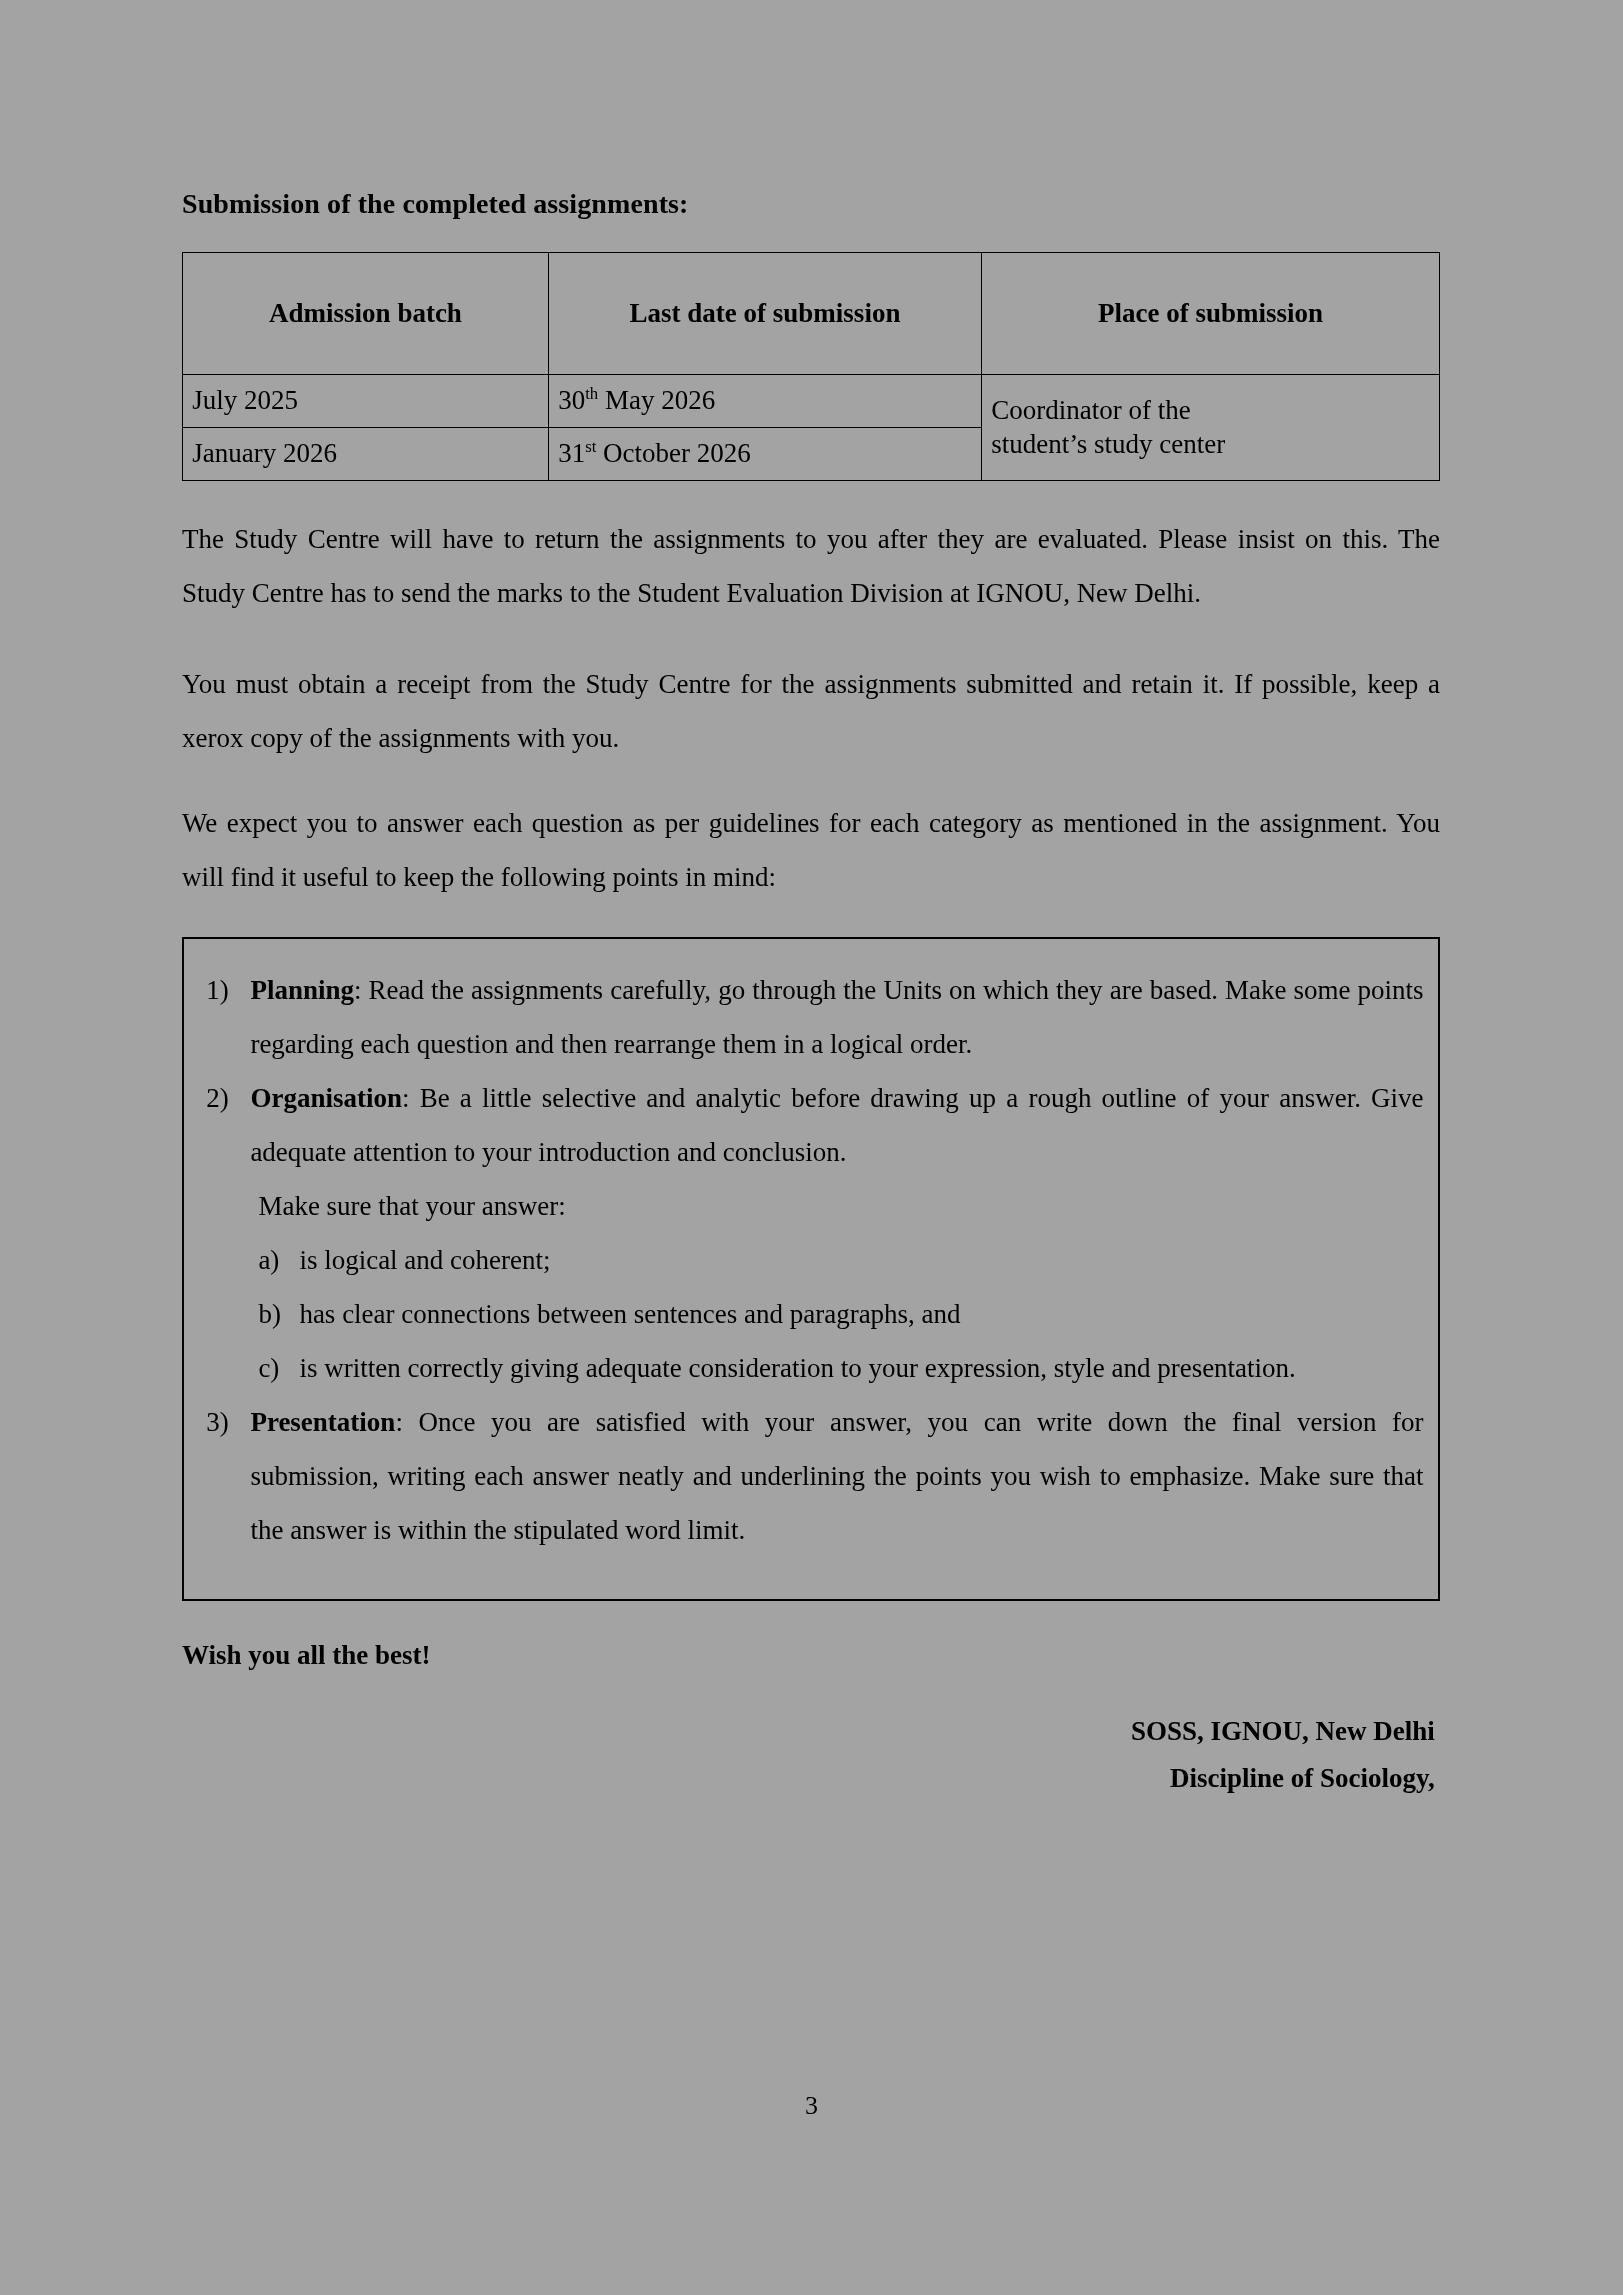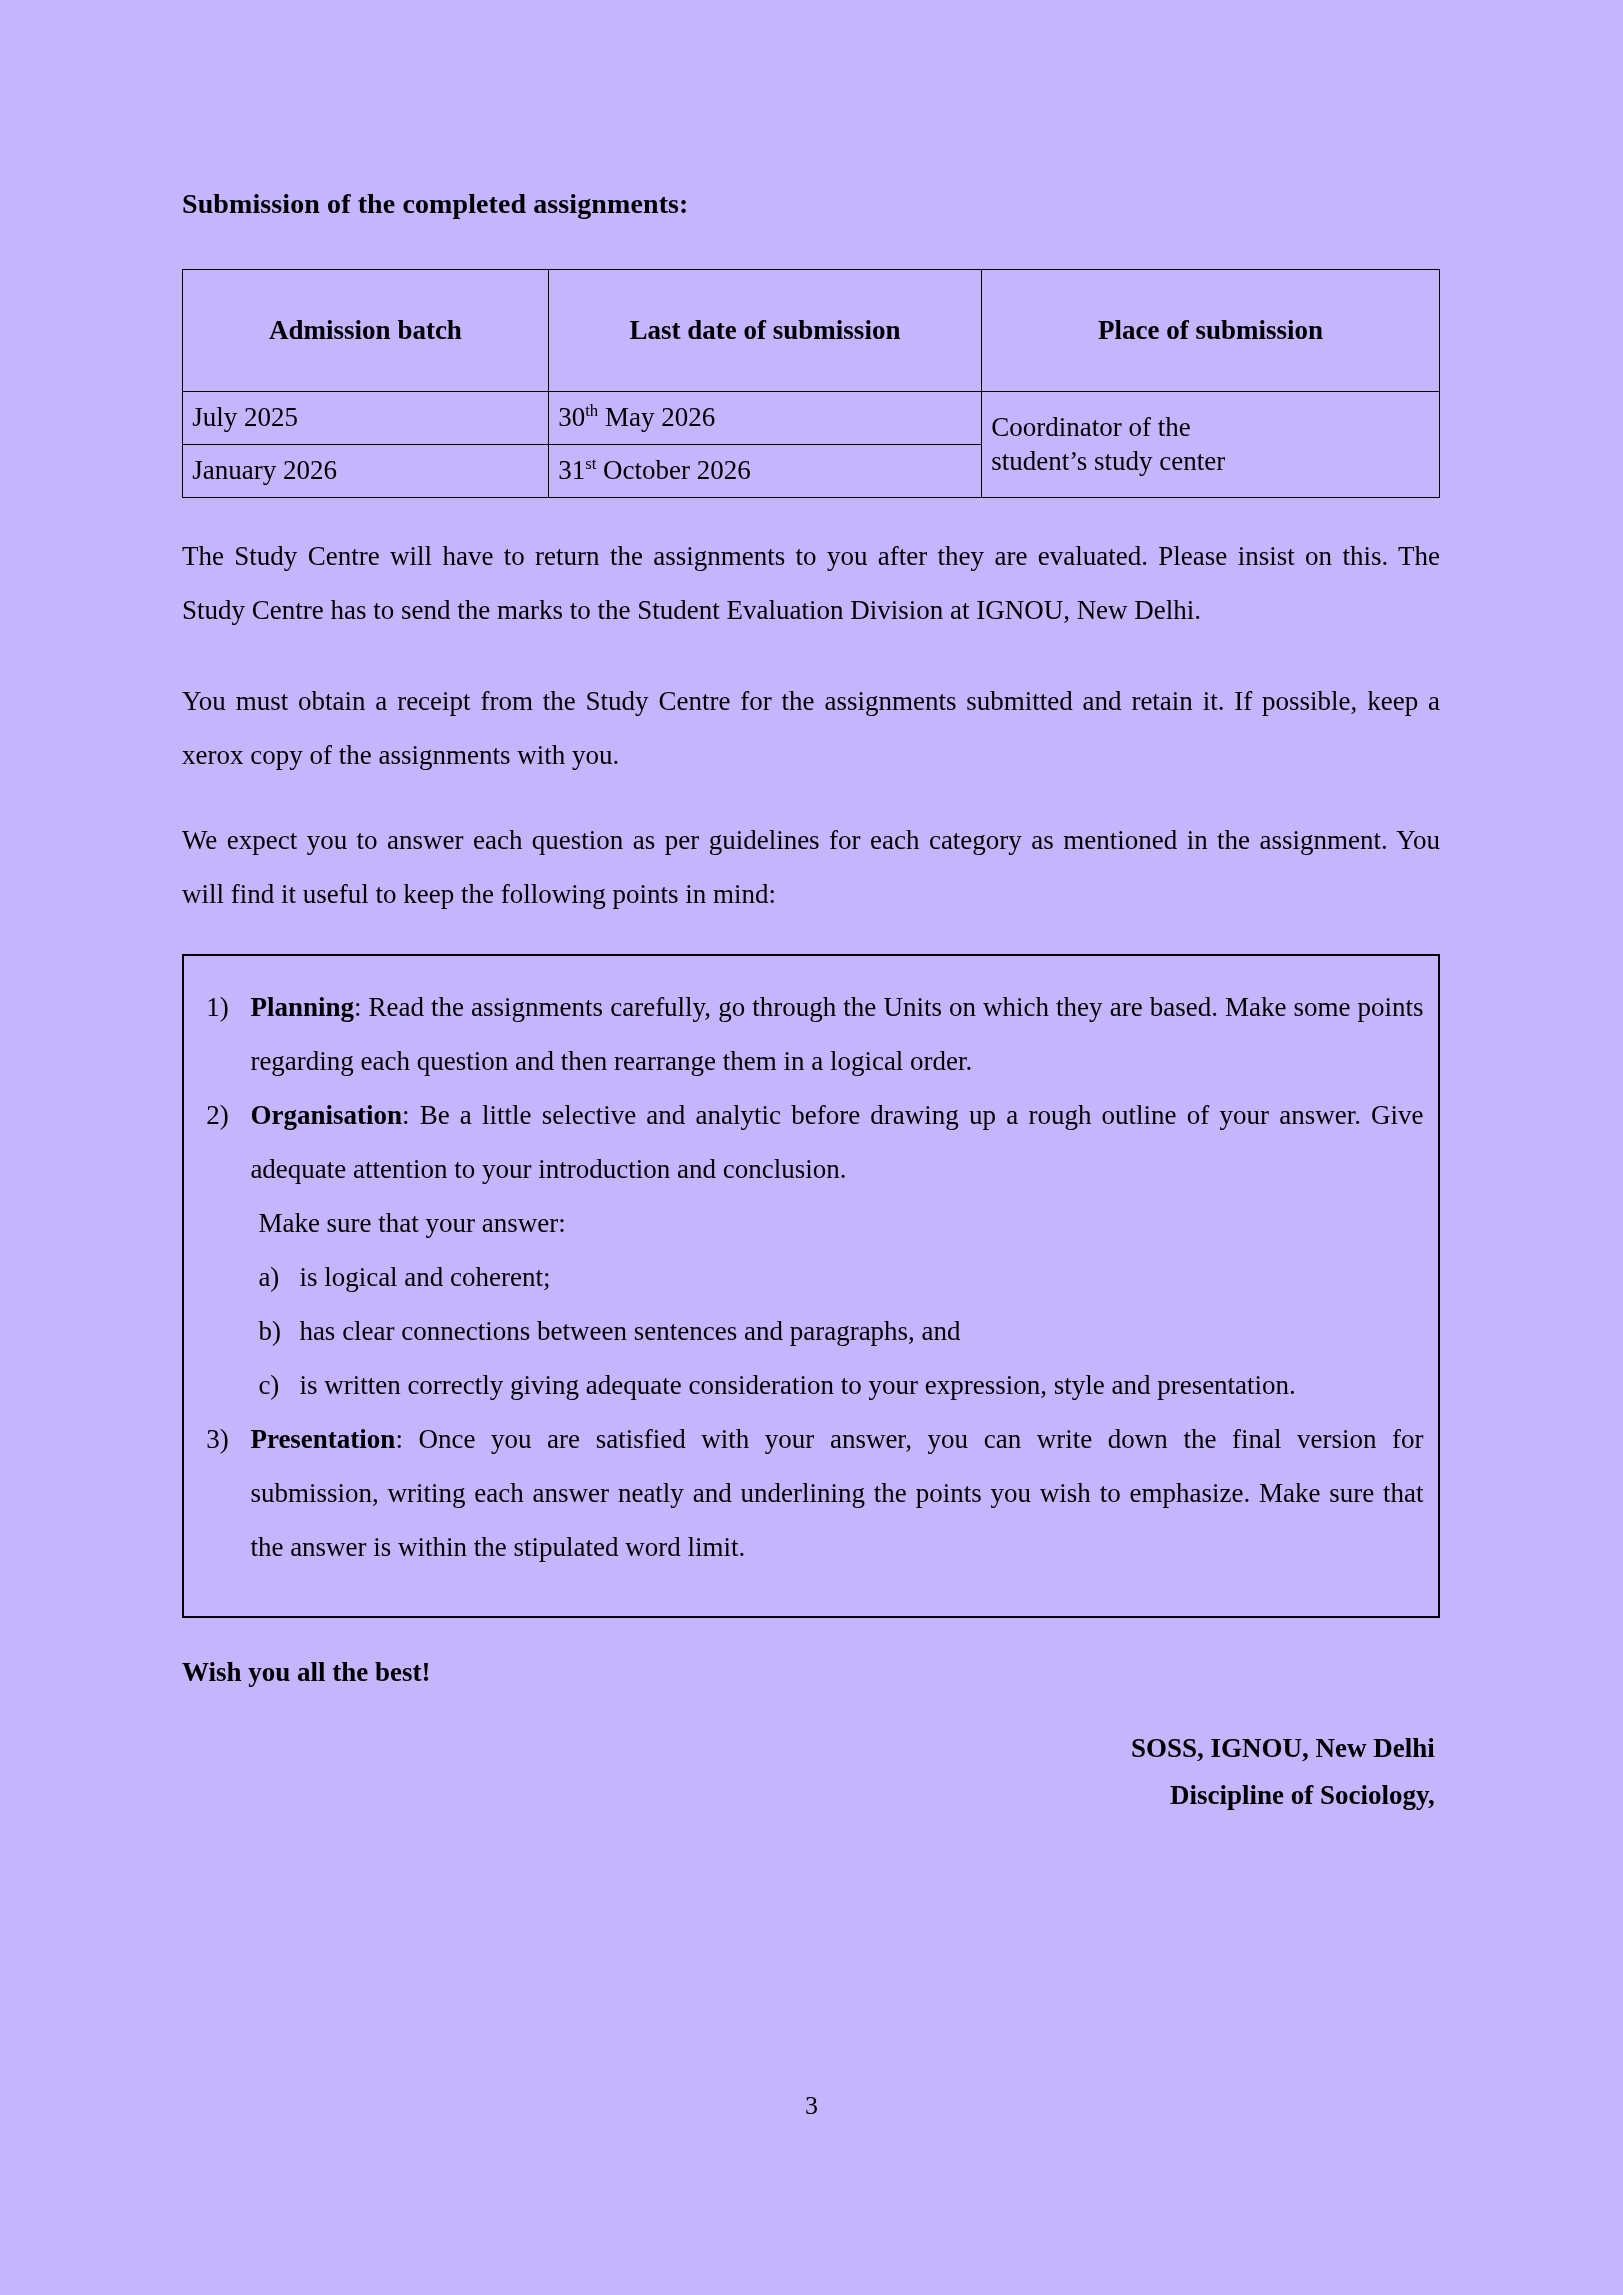--- a/index.html
+++ b/index.html
@@ -8,21 +8,21 @@
     background: #ffffff;
   }
   body {
     font-family: "Liberation Serif", "DejaVu Serif", serif;
     color: #000000;
   }
   .page {
     position: relative;
     width: 1623px;
     height: 2295px;
-    background: #c4b5fd;
+    background: #a3a3a3;
     box-sizing: border-box;
     overflow: hidden;
   }
   .content {
     position: absolute;
     left: 182px;
     top: 0;
     width: 1258px;
   }
 
@@ -30,21 +30,21 @@
   .doc-heading {
     font-size: 28px;
     font-weight: bold;
     margin: 0;
     padding-top: 188px;
     letter-spacing: 0.1px;
   }
 
   
   .sub-table {
-    margin-top: 49px;
+    margin-top: 32px;
     border-collapse: collapse;
     width: 1258px;
     table-layout: fixed;
   }
   .sub-table td, .sub-table th {
     border: 1.3px solid #000000;
     vertical-align: middle;
     font-size: 27px;
     line-height: 1.25;
     box-sizing: border-box;

